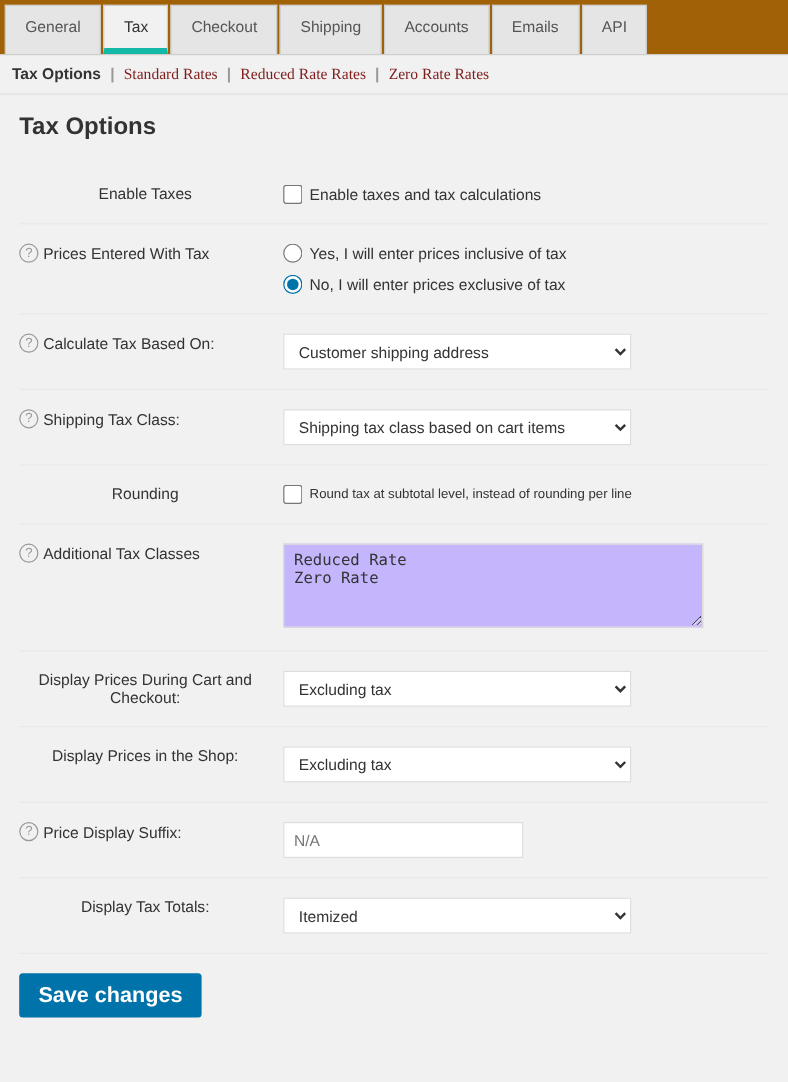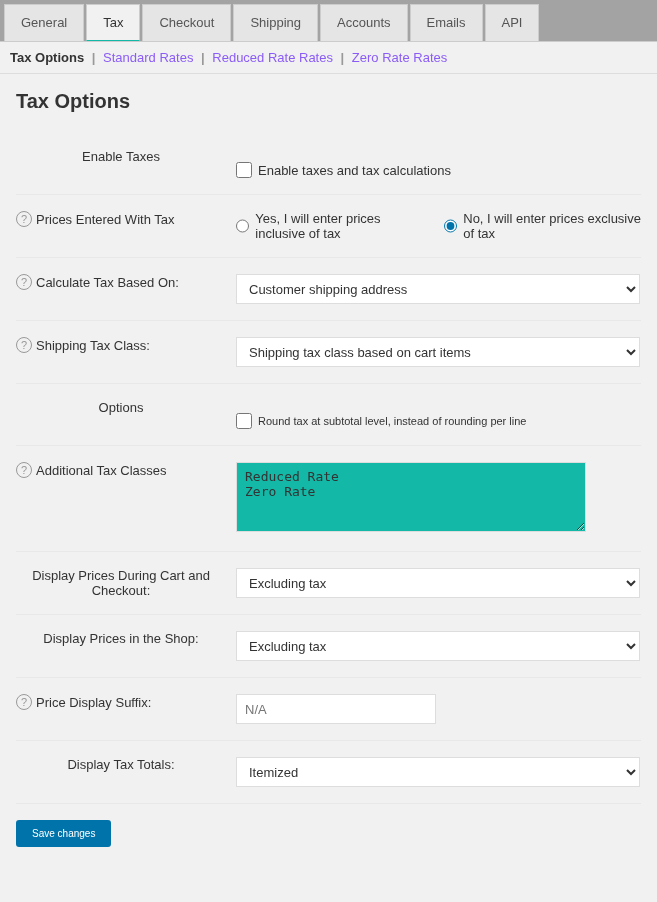--- a/index.html
+++ b/index.html
@@ -7,53 +7,53 @@
       font-family: Arial, sans-serif;
       font-size: 13px;
       background: #f1f1f1;
       color: #333;
       width: 657px;
     }
 
     
     .tabs {
       display: flex;
-      background: #a3a3a3;
+      background: #a16207;
       border-bottom: 1px solid #ccc;
       padding: 0;
     }
     .tab {
       padding: 10px 16px;
       cursor: pointer;
       border: 1px solid #ccc;
       border-bottom: none;
       background: #e5e5e5;
       color: #555;
       margin-right: 2px;
       font-size: 13px;
       text-decoration: none;
     }
     .tab:first-child { margin-left: 4px; margin-top: 4px; }
     .tab { margin-top: 4px; }
     .tab.active {
       background: #f1f1f1;
       color: #333;
-      border-bottom: 1px solid #14b8a6;
+      border-bottom: 5px solid #14b8a6;
       font-weight: normal;
     }
 
     
     .subnav {
       padding: 8px 10px;
       font-size: 13px;
       background: #f1f1f1;
       border-bottom: 1px solid #ddd;
     }
     .subnav span { font-weight: bold; color: #333; }
-    .subnav a { color: #8b5cf6; text-decoration: none; }
+    .subnav a { color: #7f1d1d; text-decoration: none; font-family: Liberation Serif, serif; }
     .subnav .sep { color: #999; margin: 0 4px; }
 
     
     .content {
       padding: 16px 16px 20px 16px;
       background: #f1f1f1;
     }
     .page-title {
       font-size: 20px;
       font-weight: bold;
@@ -81,33 +81,32 @@
     .form-table td {
       padding: 16px 0;
       vertical-align: top;
     }
 
     
     .checkbox-row {
       display: flex;
       align-items: center;
       gap: 6px;
-      margin-top: 13px;
     }
     .checkbox-row input[type="checkbox"] {
       width: 16px;
       height: 16px;
       margin: 0;
       cursor: pointer;
     }
 
     
     .radio-group {
       display: flex;
-      flex-direction: row;
+      flex-direction: column;
       gap: 10px;
     }
     .radio-row {
       display: flex;
       align-items: center;
       gap: 6px;
     }
     .radio-row input[type="radio"] {
       width: 16px;
       height: 16px;
@@ -127,37 +126,37 @@
       border: 1px solid #999;
       color: #999;
       font-size: 11px;
       cursor: help;
       margin-right: 4px;
       flex-shrink: 0;
     }
 
     
     select {
-      width: 404px;
+      width: 290px;
       padding: 5px 8px;
       border: 1px solid #ddd;
       background: #fff;
       font-size: 13px;
       color: #333;
       cursor: pointer;
       height: 30px;
       appearance: auto;
     }
 
     
     .tax-classes-textarea {
       width: 350px;
       min-height: 70px;
       border: 1px solid #ddd;
-      background: #14b8a6;
+      background: #c4b5fd;
       font-size: 13px;
       padding: 6px 8px;
       color: #333;
       resize: vertical;
     }
 
     
     input[type="text"] {
       width: 200px;
       padding: 5px 8px;
@@ -172,24 +171,25 @@
       display: flex;
       align-items: center;
     }
 
     
     .save-btn {
       background: #0073aa;
       color: #fff;
       border: none;
       padding: 8px 16px;
-      font-size: 10px;
+      font-size: 18px;
       cursor: pointer;
       border-radius: 3px;
       margin-top: 16px;
+      font-weight: bold;
     }
 
     
     .long-label {
       font-size: 11px;
       color: #333;
     }
   </style>
 </head>
 <body>
@@ -281,21 +281,21 @@
           <option>Shipping tax class based on cart items</option>
           <option>Standard</option>
           <option>Reduced Rate</option>
           <option>Zero Rate</option>
         </select>
       </td>
     </tr>
 
     <tr>
       <th>
-        <span>Options</span>
+        <span>Rounding</span>
       </th>
       <td>
         <div class="checkbox-row">
           <input type="checkbox" style="">
           <span class="long-label">Round tax at subtotal level, instead of rounding per line</span>
         </div>
       </td>
     </tr>
 
     <tr>

